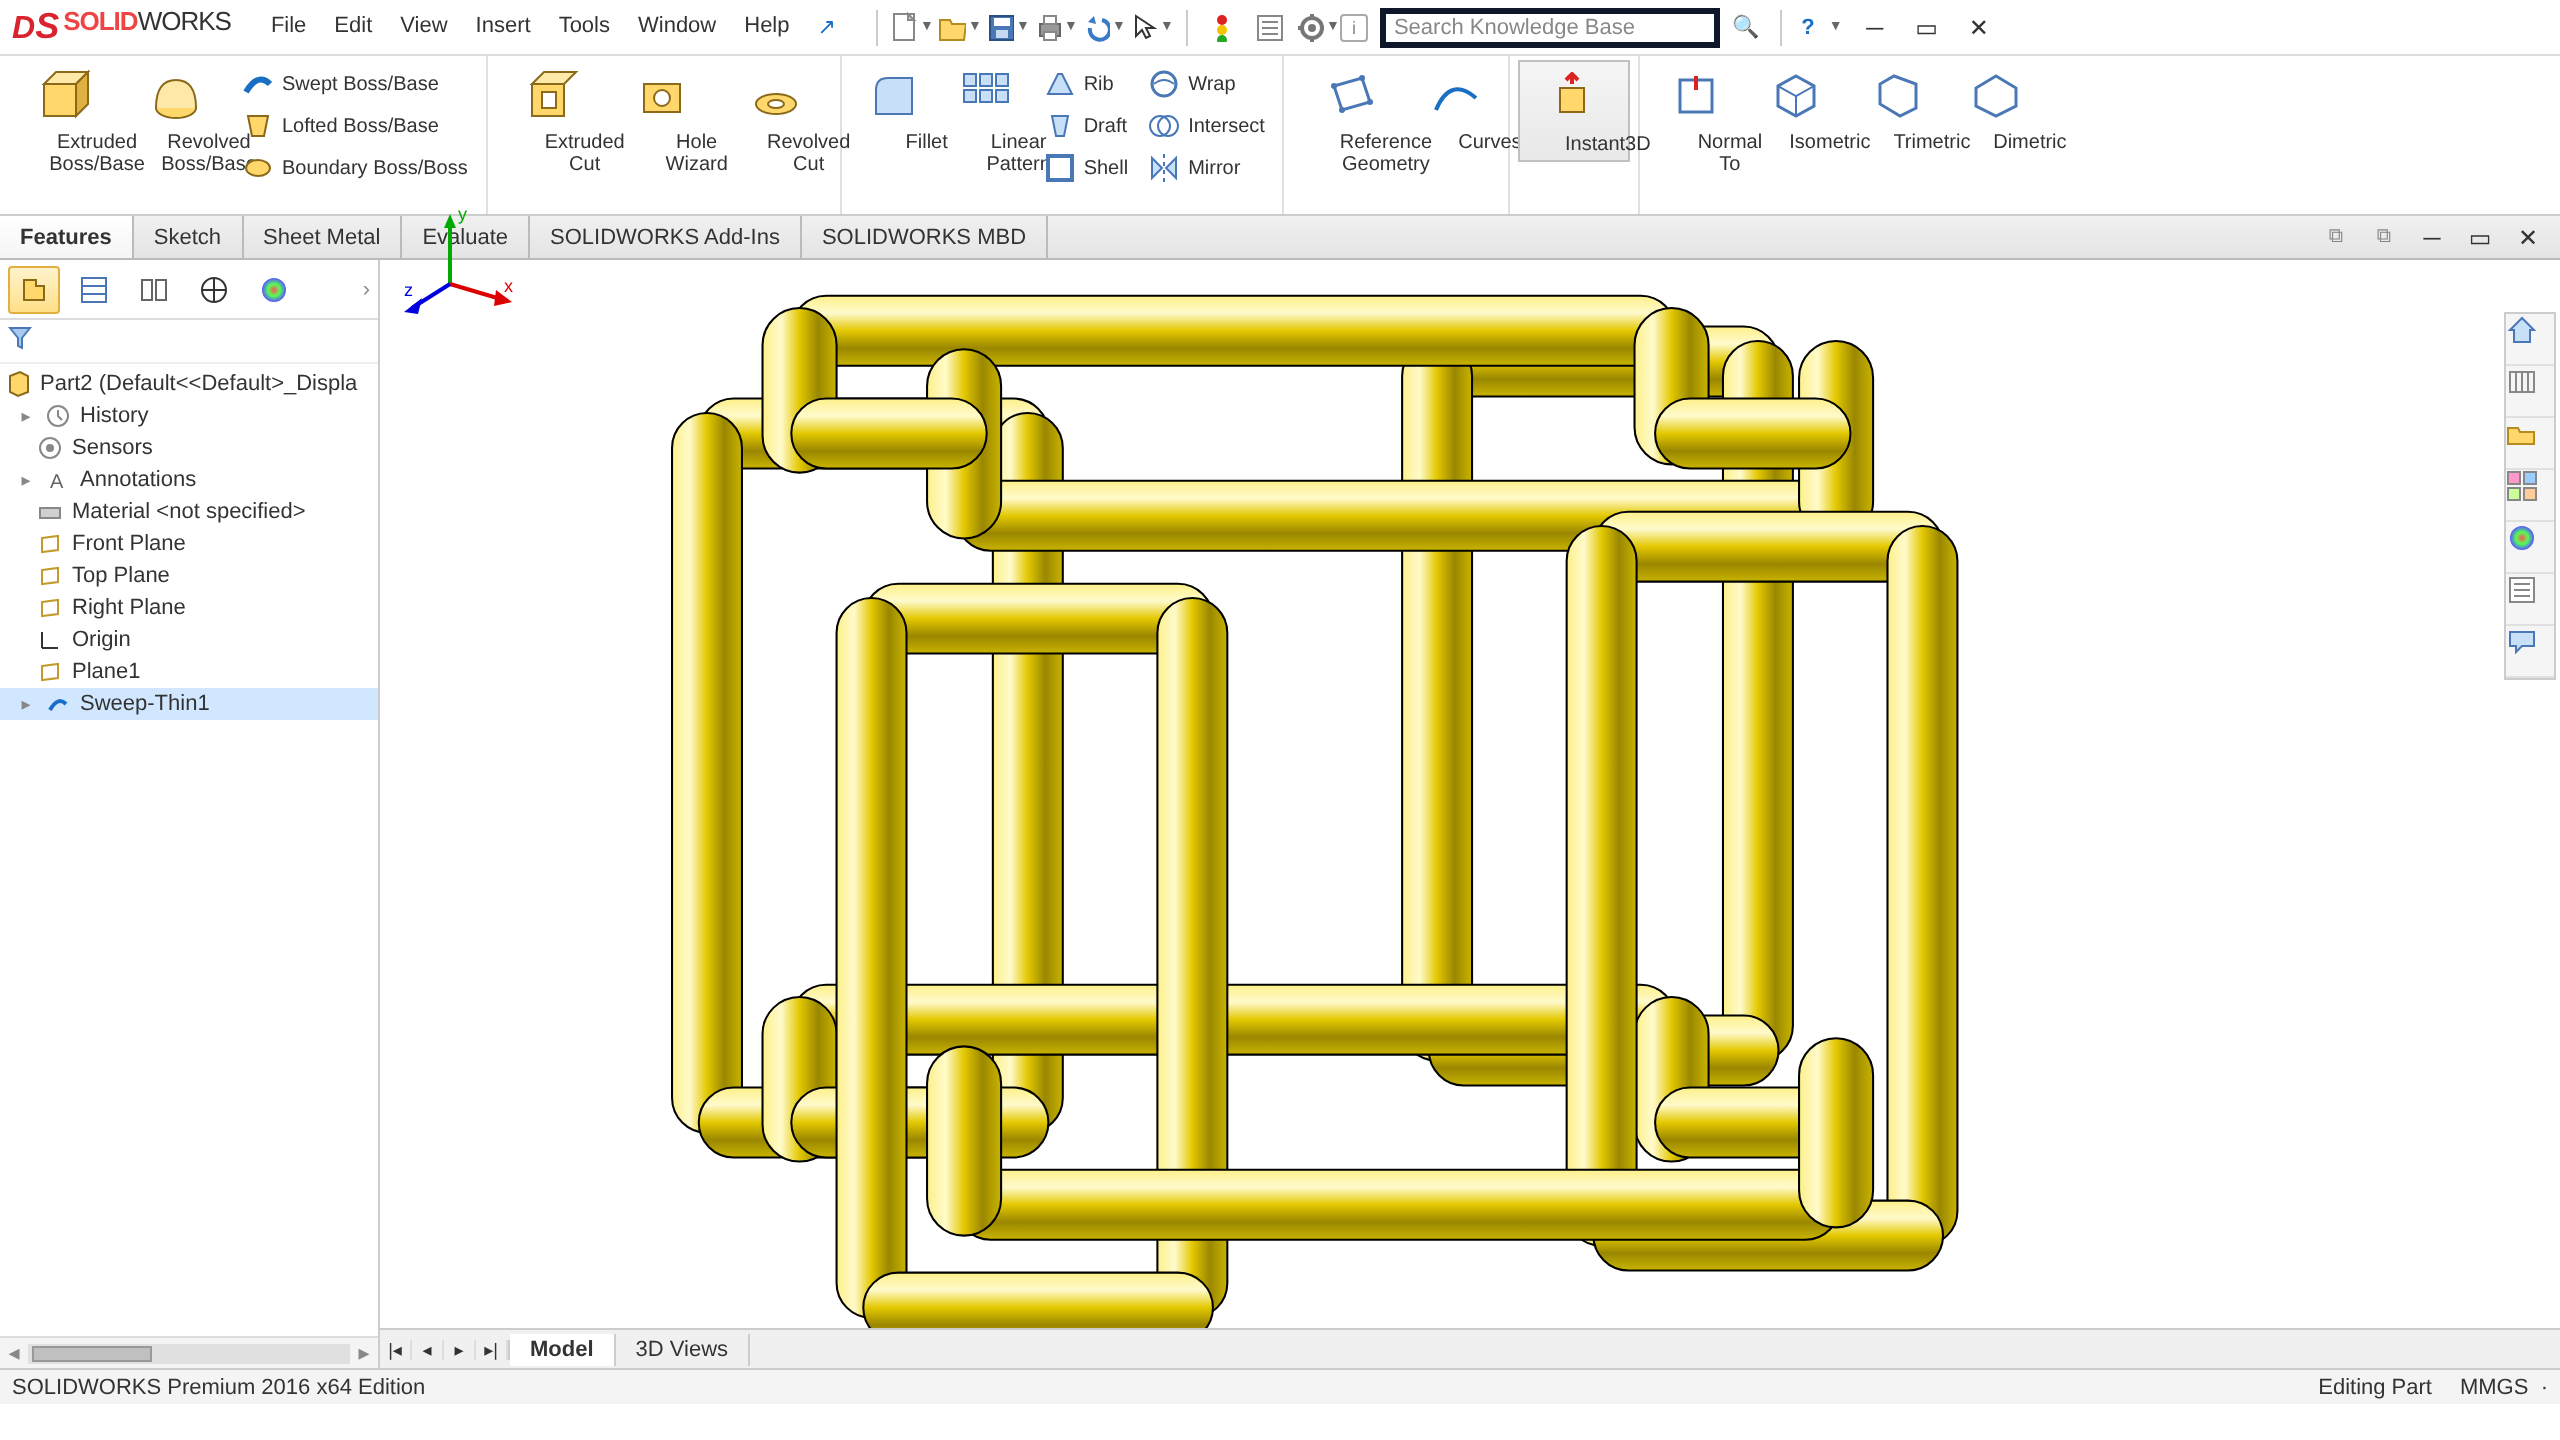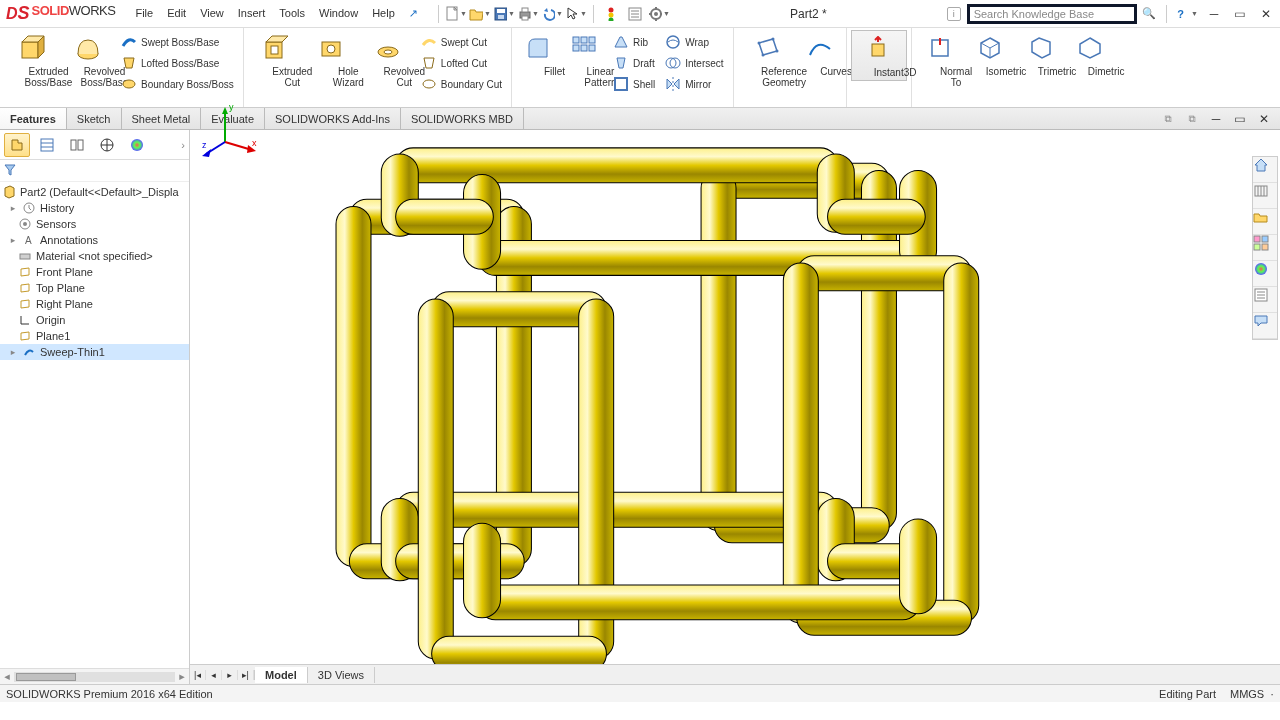--- a/index.html
+++ b/index.html
@@ -143,21 +143,20 @@
           <g stroke="#777" stroke-width="2">
             <line x1="8" y1="1" x2="8" y2="3"></line>
             <line x1="8" y1="13" x2="8" y2="15"></line>
             <line x1="1" y1="8" x2="3" y2="8"></line>
             <line x1="13" y1="8" x2="15" y2="8"></line>
           </g>
         </svg>
         <span class="drop-arrow">▼</span>
       </div>
   </div>
-  <div class="doc-title">Part2 *</div>
   <div class="title-right">
     <span style="border:1px solid #aaa;width:14px;height:14px;display:inline-flex;align-items:center;justify-content:center;font-size:9px;color:#888;border-radius:2px">i</span>
     <div class="search-box">
         <span>Search Knowledge Base</span>
       </div>
     <span style="color:#888">🔍</span>
     <span class="qat-sep"></span>
     <span style="color:#1a6fc4;font-weight:bold">?</span>
       <span class="drop-arrow">▼</span>
     <span class="win-btn">─</span>
@@ -235,46 +234,20 @@
       <div class="rbig-lbl">Hole Wizard</div>
     </div>
     <div class="rbig">
       <div class="rbig-ico">
           <svg width="28" height="28">
             <ellipse cx="14" cy="18" rx="10" ry="5" fill="#ffd76b" stroke="#8a6a1a"></ellipse>
             <ellipse cx="14" cy="18" rx="4" ry="2" fill="#fff" stroke="#8a6a1a"></ellipse>
           </svg>
         </div>
       <div class="rbig-lbl">Revolved Cut</div>
-    </div>
-    <div class="rsmall-col">
-      <div class="rsmall">
-          <span class="rsmall-ico">
-            <svg width="16" height="16">
-              <path d="M2 11 Q8 3 14 9" fill="none" stroke="#ffd76b" stroke-width="3"></path>
-            </svg>
-          </span>
-          <span>Swept Cut</span>
-        </div>
-      <div class="rsmall">
-          <span class="rsmall-ico">
-            <svg width="16" height="16">
-              <path d="M3 3 L13 3 L11 13 L5 13 Z" fill="#fff" stroke="#8a6a1a"></path>
-            </svg>
-          </span>
-          <span>Lofted Cut</span>
-        </div>
-      <div class="rsmall">
-          <span class="rsmall-ico">
-            <svg width="16" height="16">
-              <ellipse cx="8" cy="8" rx="6" ry="4" fill="#fff" stroke="#8a6a1a"></ellipse>
-            </svg>
-          </span>
-          <span>Boundary Cut</span>
-        </div>
     </div>
   </div>
   <div class="rgroup">
     <div class="rbig" style="width:44px">
       <div class="rbig-ico">
           <svg width="26" height="26">
             <path d="M4 22 L4 10 Q4 4 10 4 L22 4 L22 22 Z" fill="#c7dff7" stroke="#4a78b7"></path>
           </svg>
         </div>
       <div class="rbig-lbl">Fillet</div>

